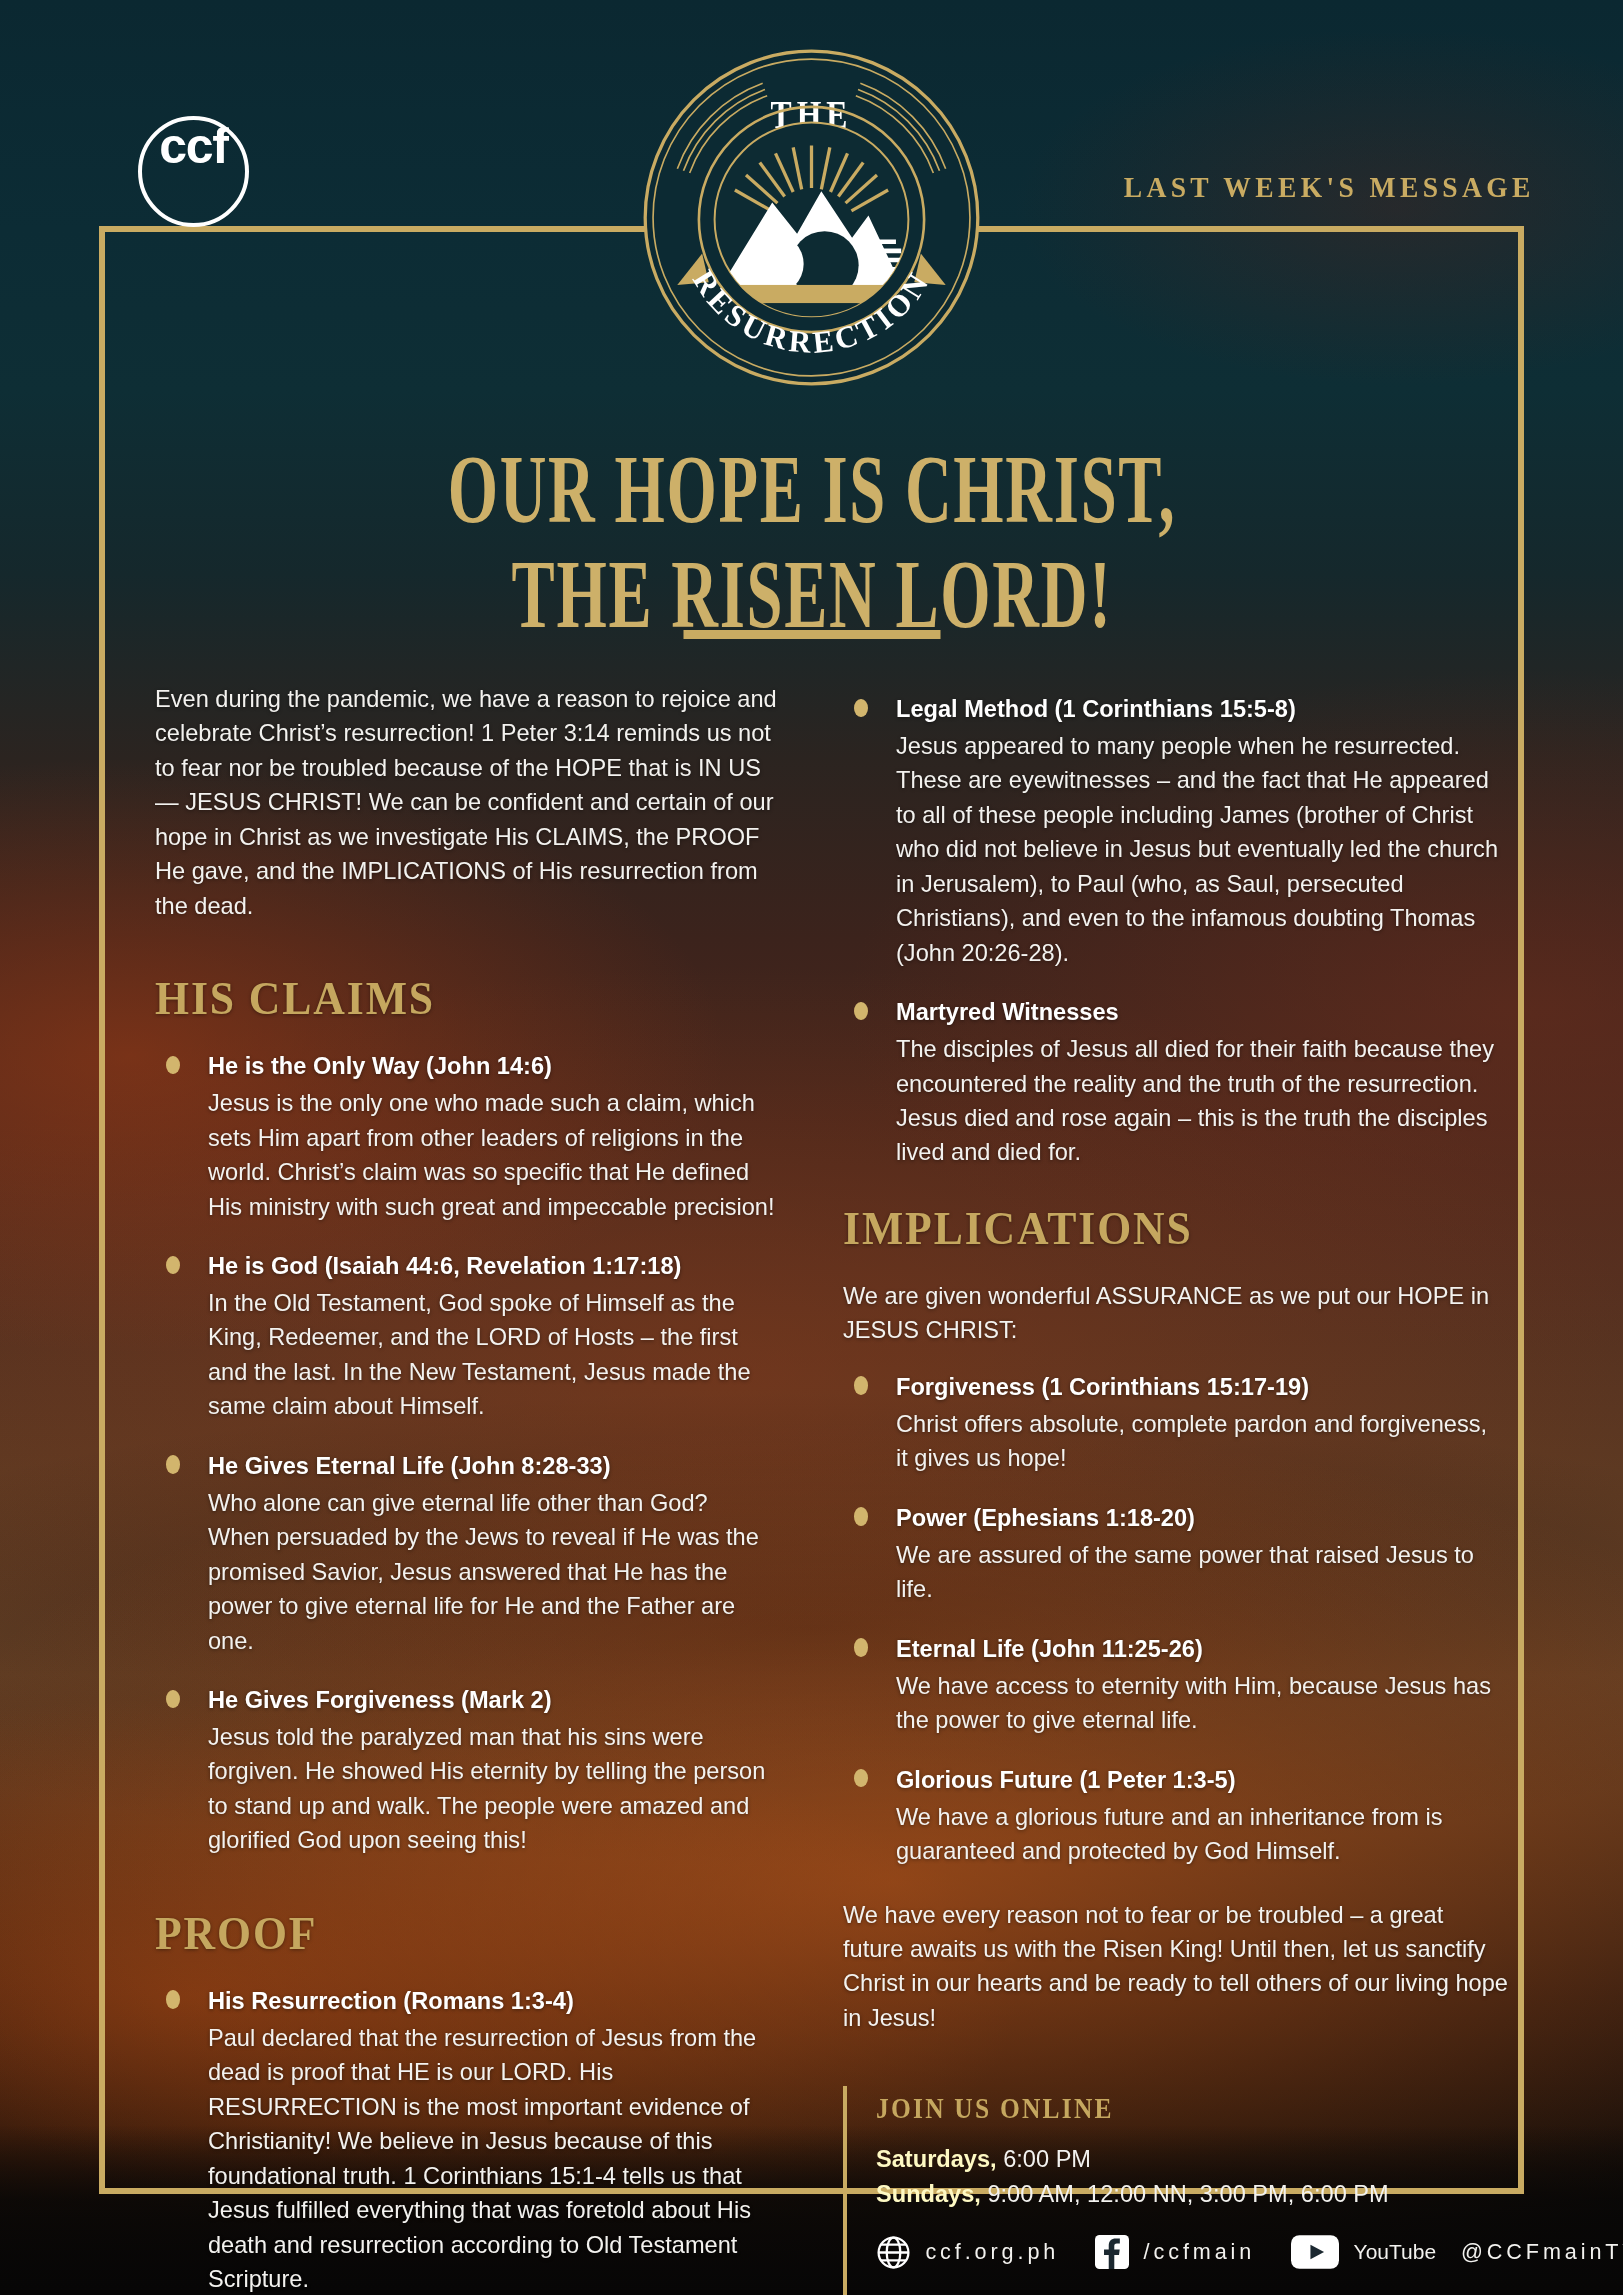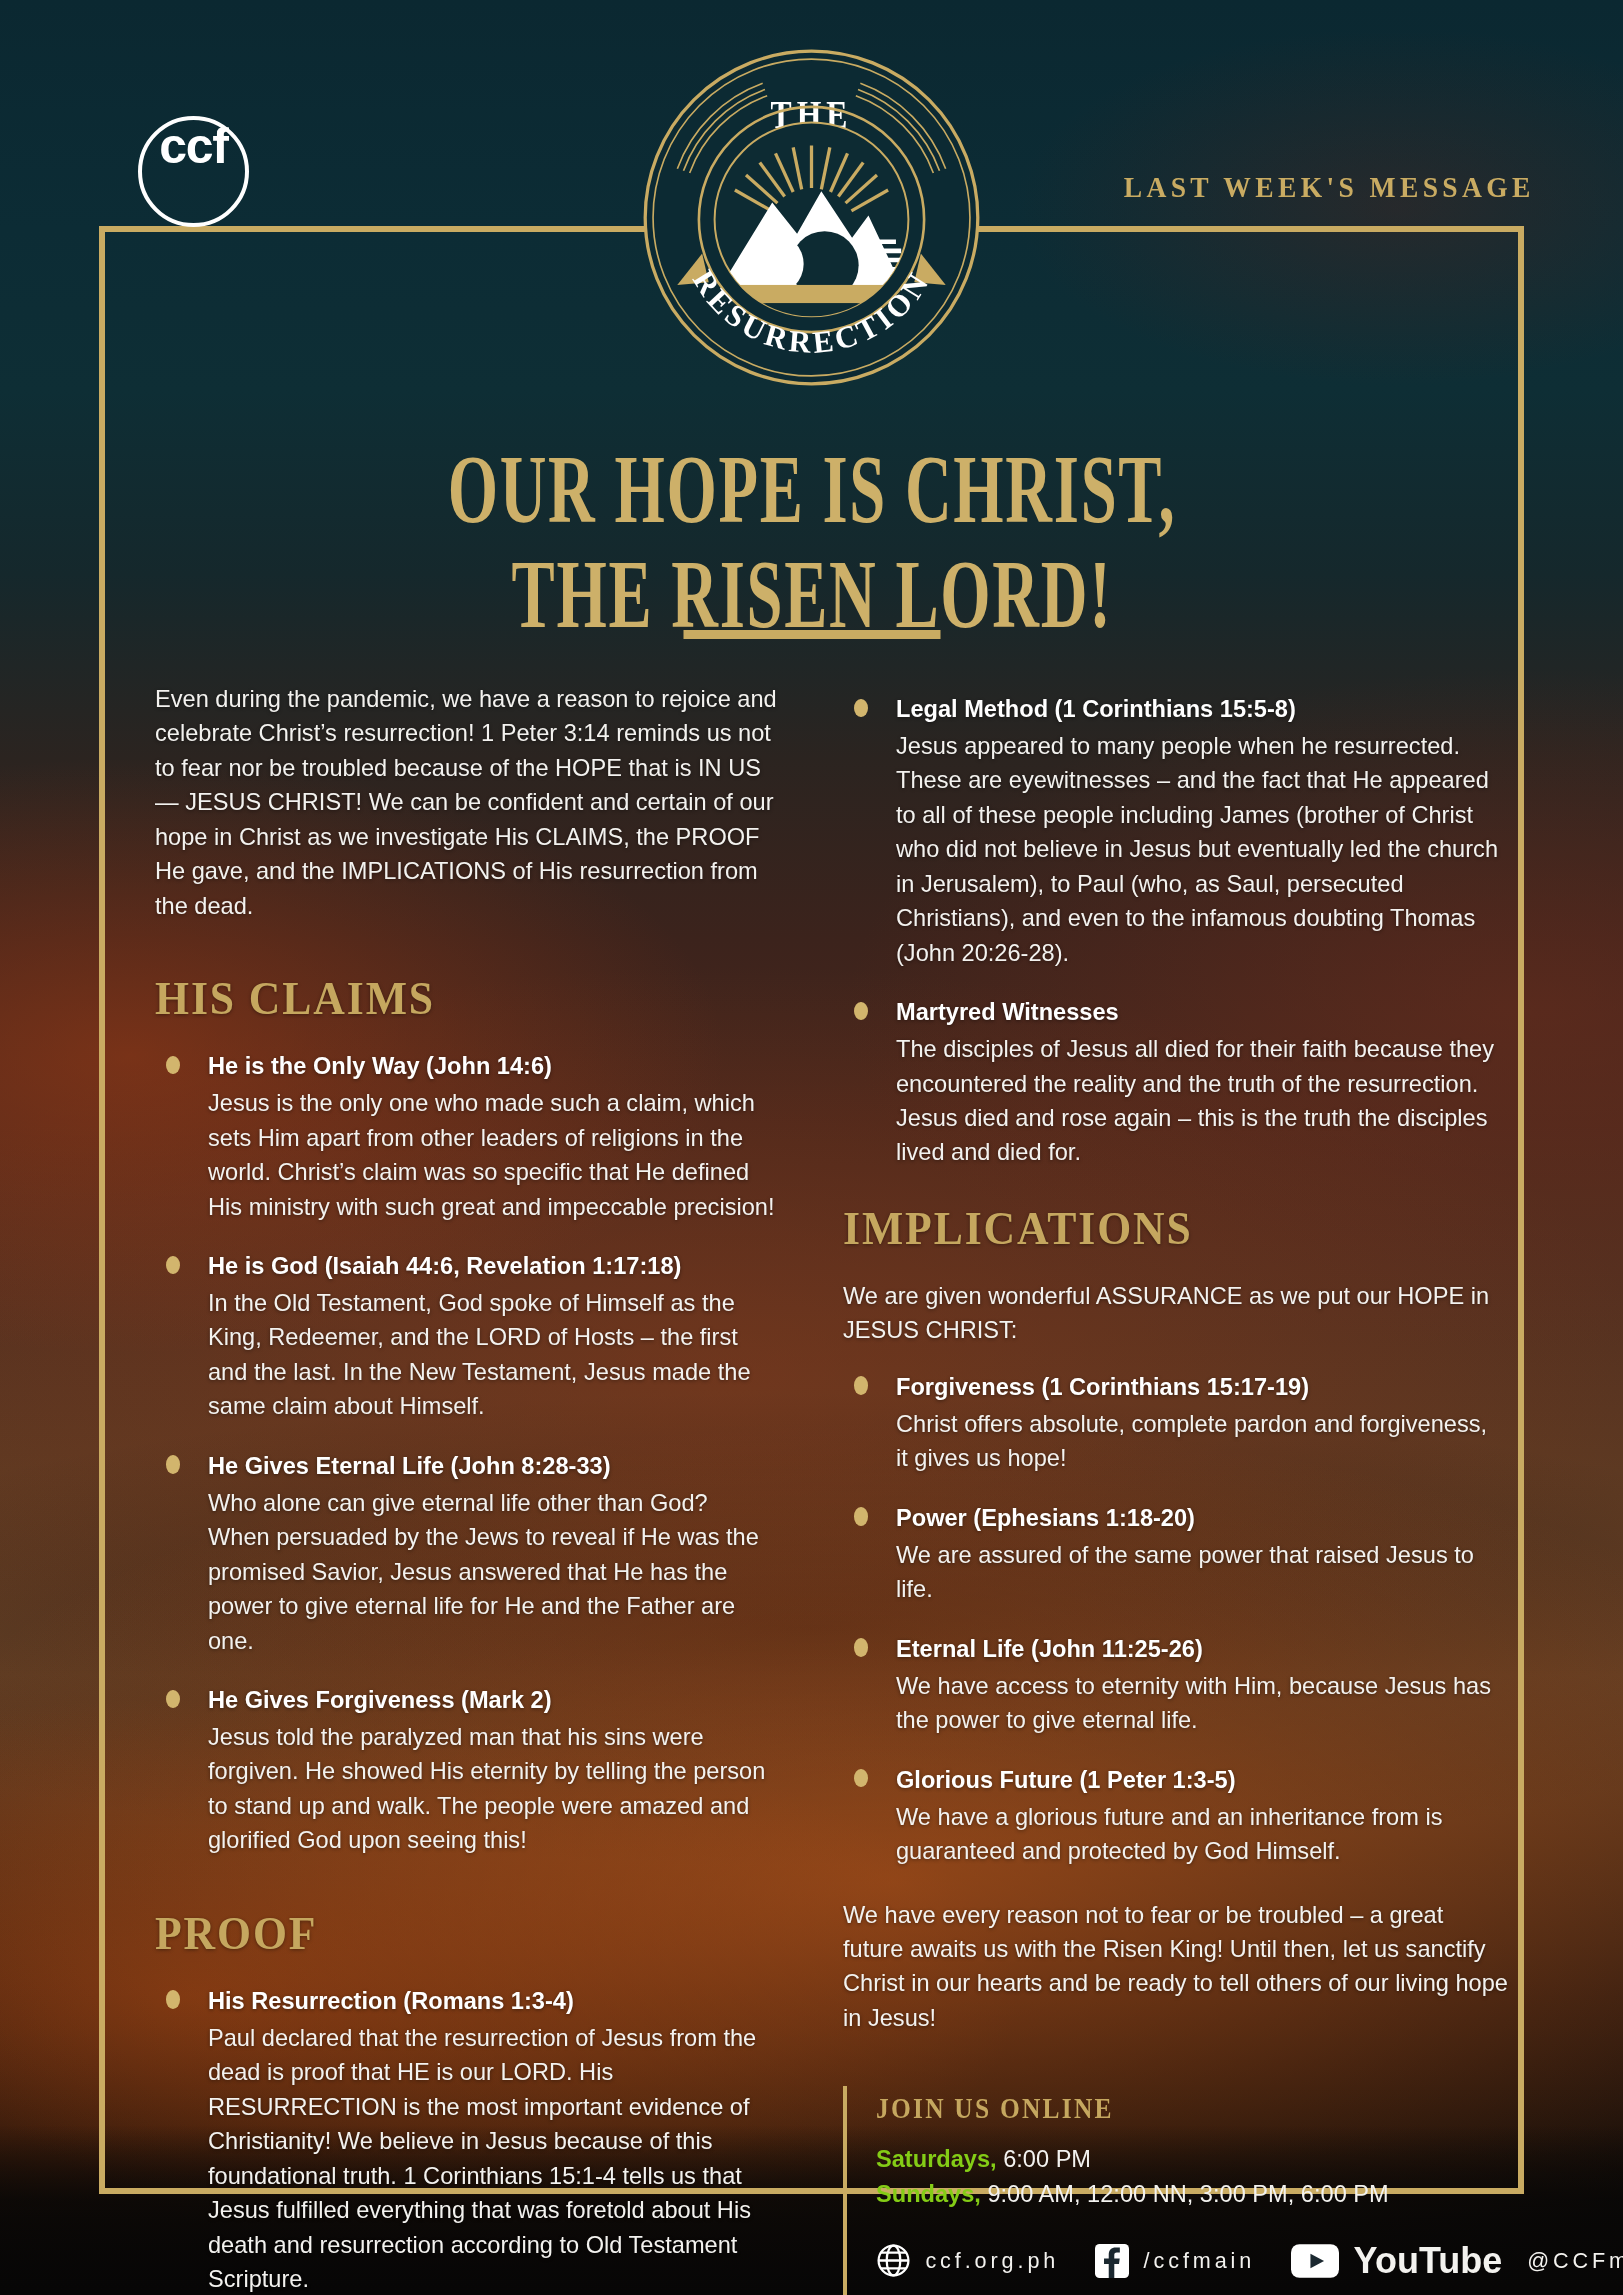--- a/index.html
+++ b/index.html
@@ -53,26 +53,26 @@
   .dot{position:absolute;left:1.3px;top:6.5px;width:13.7px;height:18.3px;border-radius:50%;background:#d2b56d;}
   .b-title{font-weight:bold;color:#fff;margin-bottom:2.6px !important;}
   .imp-intro{margin:3.9px 0 22px 0 !important;}
   .outro{margin-top:29px !important;}
   
   .footer{margin-top:51px;border-left:4.6px solid #c9ab62;padding-left:29px;}
   .f-heading{font-family:"Liberation Serif",serif;font-weight:bold;font-size:30px;color:#c5a75f;
     letter-spacing:2.6px;transform:scaleX(.85);transform-origin:left center;white-space:nowrap;
     margin:0 0 11.8px 0;}
   .sched{margin:0;line-height:1.5;}
-  .sched b{color:#84cc16;}
+  .sched b{color:#fef9c3;}
   .sched .time{margin-left:6.5px;text-align:center;}
   .social{display:flex;align-items:center;gap:36px;margin:22px 0 38px 0;}
   .social .item{display:flex;align-items:center;gap:14.4px;}
   .social .txt{letter-spacing:3.9px;font-size:21.6px;}
-  .yt-word{font-weight:bold;font-size:36px;letter-spacing:0;}
+  .yt-word{font-weight:normal;font-size:21px;letter-spacing:0;}
   .yt-handle{letter-spacing:3.9px;font-size:21.6px;margin-left:10.5px;}
 </style>
 </head>
 <body>
 
 <div class="page">
   <div class="bg"></div>
   <div class="bg-ridge"></div>
   <div class="frame"></div>
 

